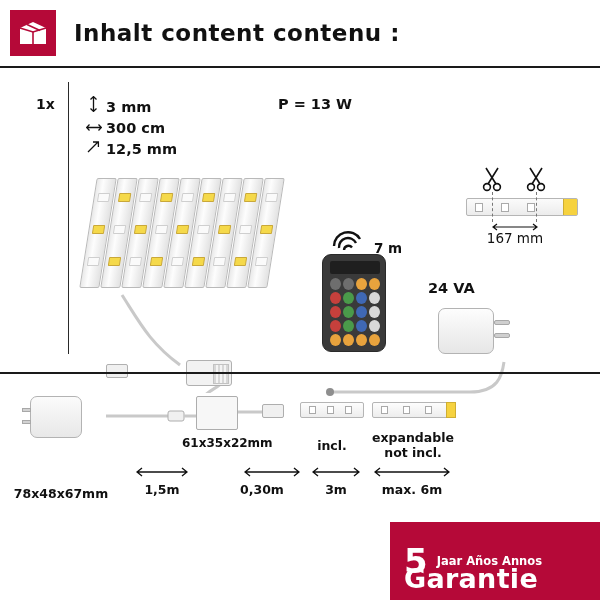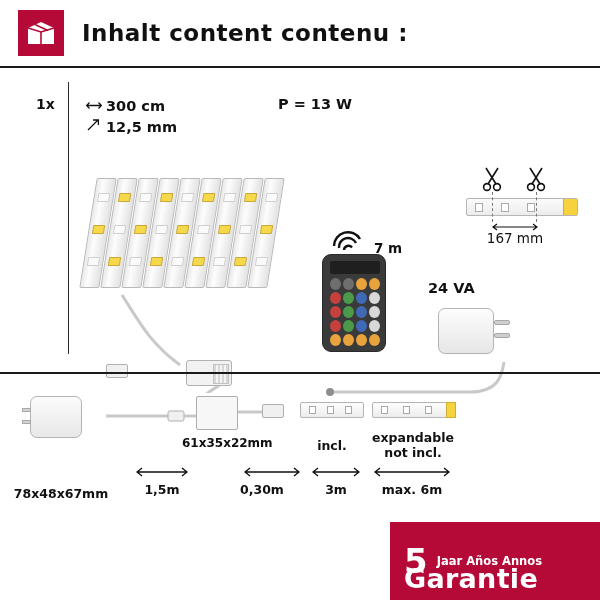--- a/index.html
+++ b/index.html
@@ -11,21 +11,21 @@
     color: #111111;
     position: relative;
     overflow: hidden;
   }
 
   
   .header {
     position: absolute; left: 0; top: 0; width: 600px; height: 68px;
     background: #ffffff;
     border-bottom: 2px solid #1a1a1a;
-    display: flex; align-items: center; padding-left: 8px;
+    display: flex; align-items: center;
   }
   .logo-box {
     width: 46px; height: 46px; margin-left: 10px;
     background: #b50938;
     display: flex; align-items: center; justify-content: center;
     flex: none;
   }
   .logo-box svg { display: block; }
   .header-title {
     margin-left: 18px;
@@ -238,20 +238,28 @@
   </div>
   <div class="header-title">Inhalt  content  contenu :</div>
 </div>
 
 <div class="main">
 
   <div class="qty">1x</div>
   <div class="vline"></div>
 
   <div class="specs">
+    <div class="spec-row">
+      <span class="spec-ico">
+        <svg width="11" height="16" viewBox="0 0 11 16">
+            <path d="M5.5 1 L5.5 15 M2.5 3.5 L5.5 0.6 L8.5 3.5 M2.5 12.5 L5.5 15.4 L8.5 12.5" fill="none" stroke="#111" stroke-width="1.3"></path>
+          </svg>
+      </span>
+      <span>3 mm</span>
+    </div>
     <div class="spec-row">
       <span class="spec-ico">
         <svg width="16" height="11" viewBox="0 0 16 11">
             <path d="M1 5.5 L15 5.5 M3.5 2.5 L0.6 5.5 L3.5 8.5 M12.5 2.5 L15.4 5.5 L12.5 8.5" fill="none" stroke="#111" stroke-width="1.3"></path>
           </svg>
       </span>
       <span>300 cm</span>
     </div>
     <div class="spec-row">
       <span class="spec-ico">

